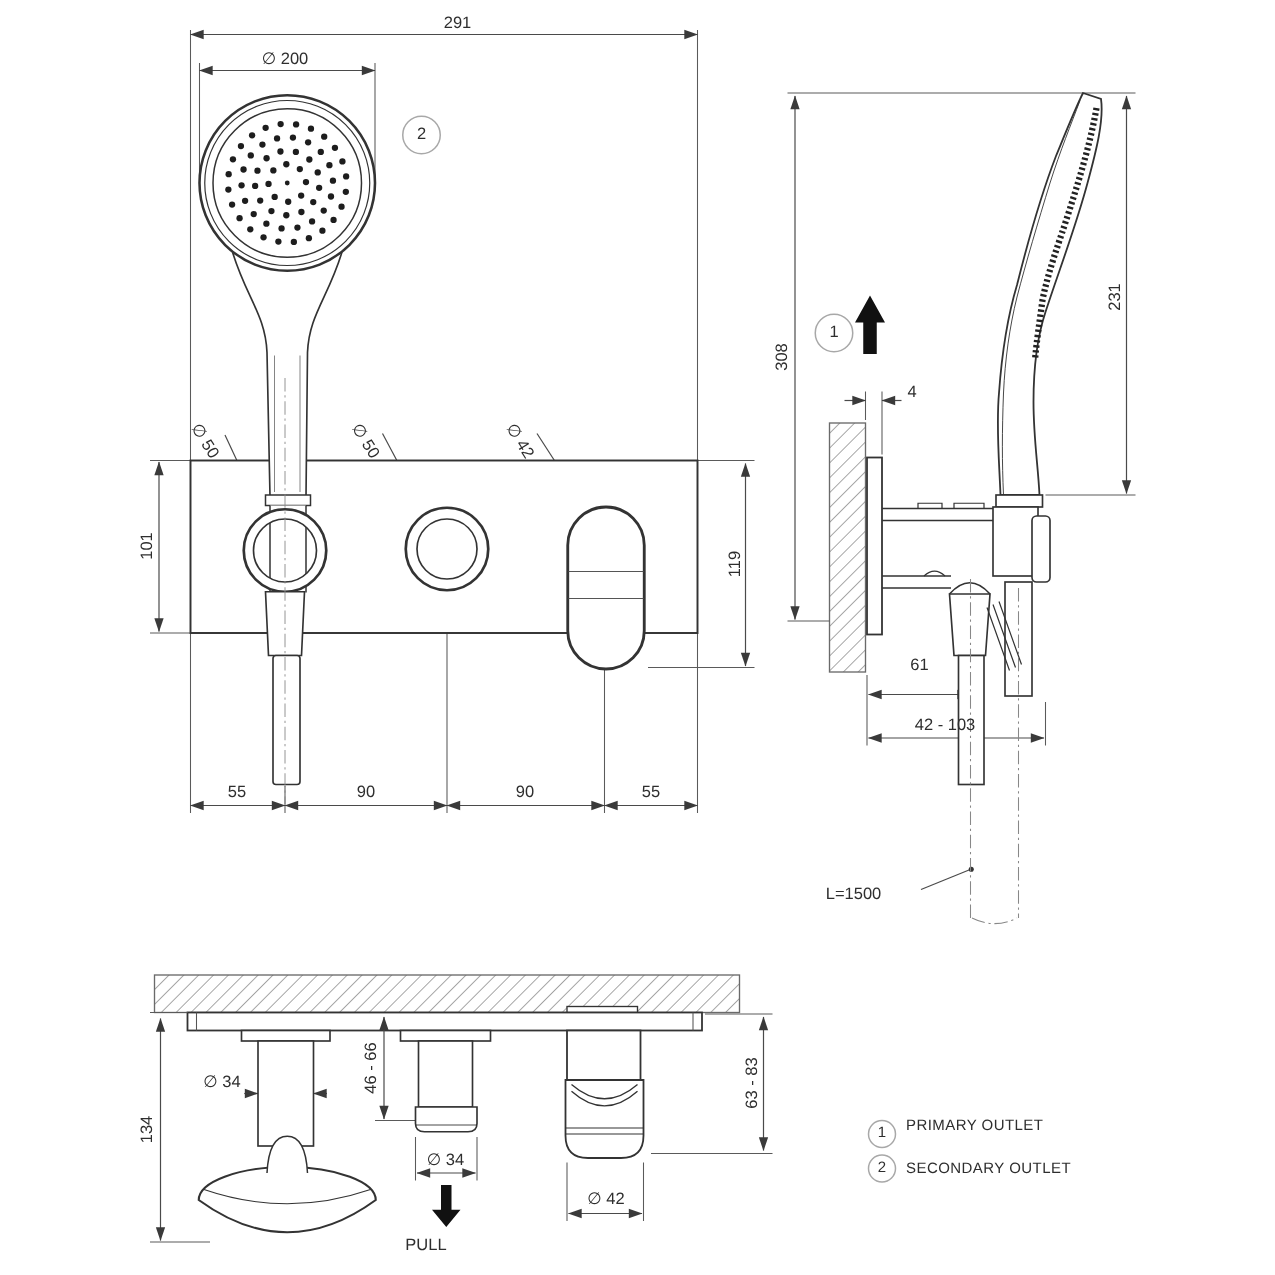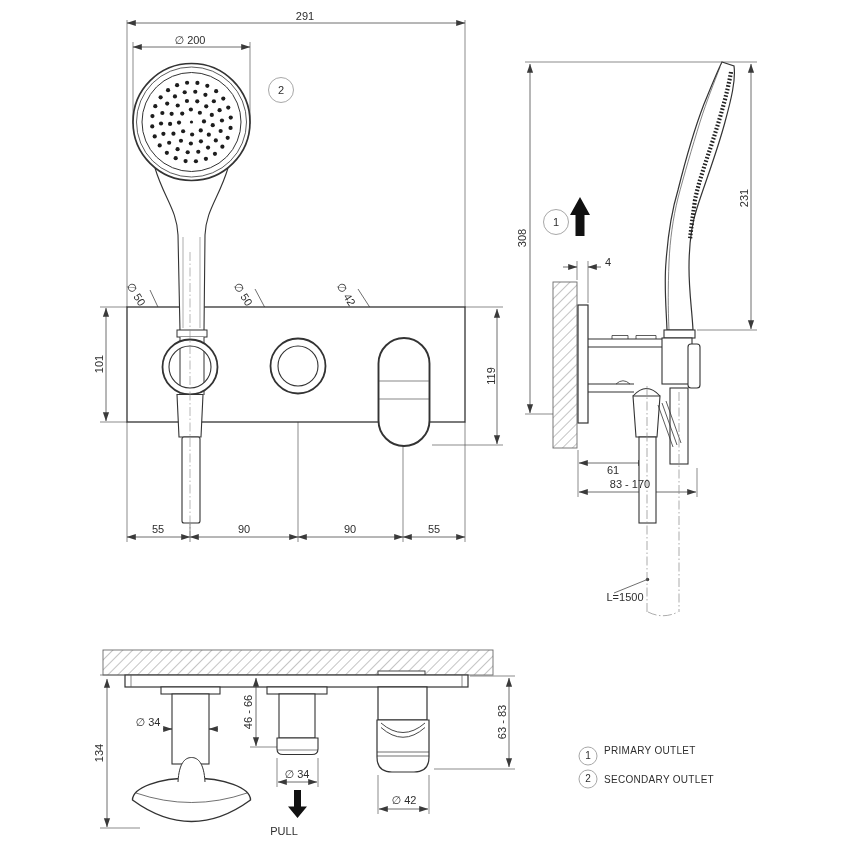--- a/index.html
+++ b/index.html
@@ -279,23 +279,23 @@
 <span class="lbl v" style="left:491px;top:376px">119</span>
 <span class="lbl h" style="left:158px;top:529px">55</span>
 <span class="lbl h" style="left:244px;top:529px">90</span>
 <span class="lbl h" style="left:350px;top:529px">90</span>
 <span class="lbl h" style="left:434px;top:529px">55</span>
 
 <span class="lbl v" style="left:522px;top:238px">308</span>
 <span class="lbl v" style="left:744px;top:198px">231</span>
 <span class="lbl c" style="left:556px;top:222px">1</span>
 <span class="lbl h" style="left:608px;top:262px">4</span>
-<span class="lbl h" style="left:613px;top:470px">61</span>
-<span class="lbl h" style="left:630px;top:484px">83 - 170</span>
-<span class="lbl h" style="left:625px;top:597px">L=1500</span>
+<span class="lbl h" style="left:613px;top:444px">61</span>
+<span class="lbl h" style="left:630px;top:484px">42 - 103</span>
+<span class="lbl h" style="left:569px;top:597px">L=1500</span>
 
 <span class="lbl v" style="left:99px;top:753px">134</span>
 <span class="lbl h" style="left:148px;top:722px">∅ 34</span>
 <span class="lbl v" style="left:248px;top:712px">46 - 66</span>
 <span class="lbl h" style="left:297px;top:774px">∅ 34</span>
 <span class="lbl h" style="left:284px;top:831px">PULL</span>
 <span class="lbl h" style="left:404px;top:800px">∅ 42</span>
 <span class="lbl v" style="left:502px;top:722px">63 - 83</span>
 
 <span class="lbl c" style="left:588px;top:756px;font-size:10px">1</span>

